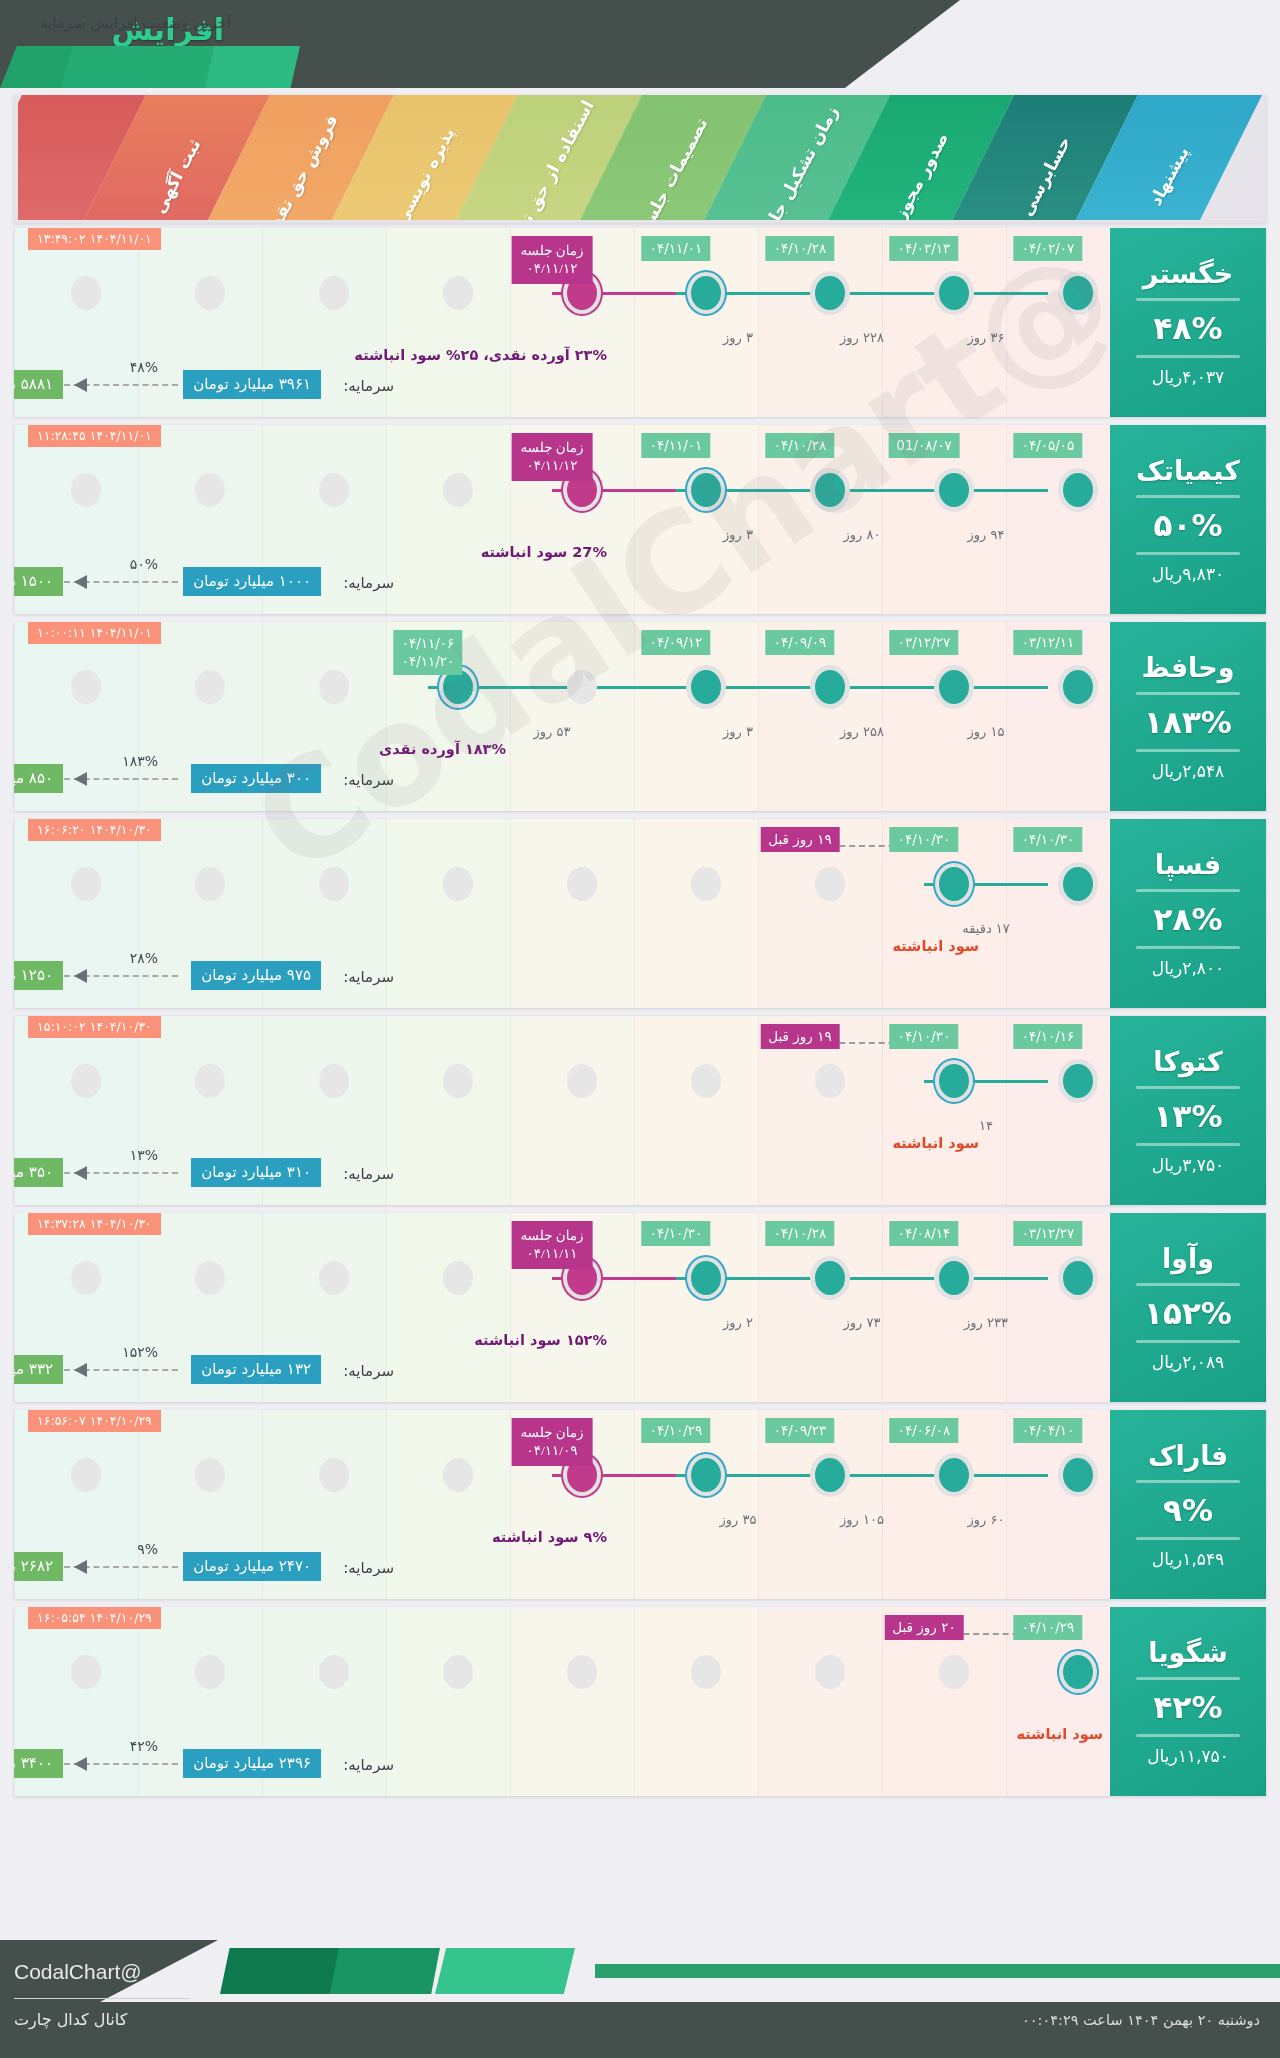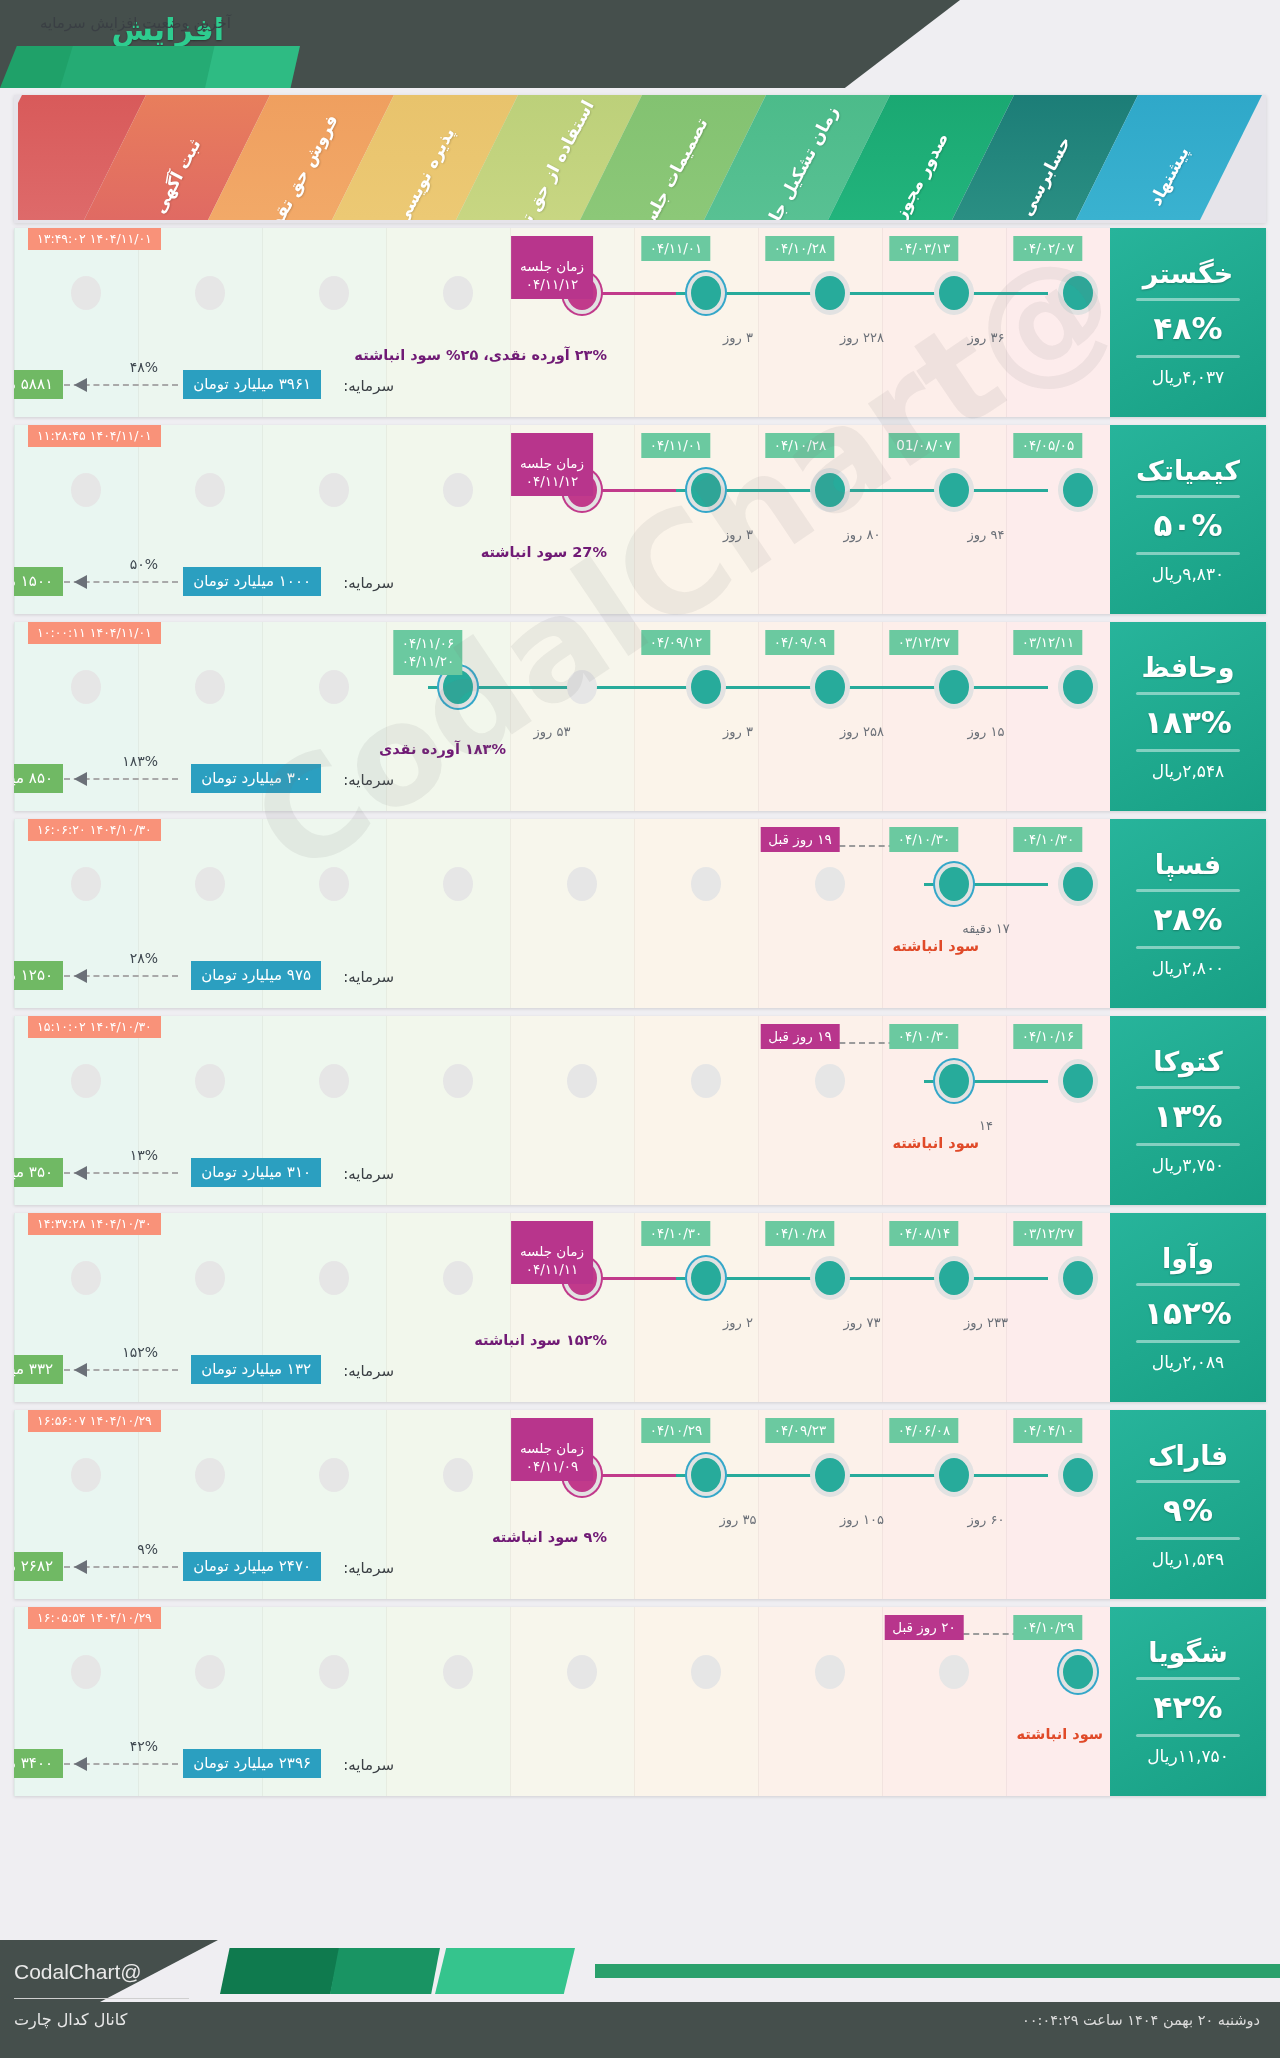--- a/index.html
+++ b/index.html
@@ -113,21 +113,21 @@
   }
   .node-dot.filled-green { background: #27ab9b; box-shadow: 0 0 0 5px #e2e2e2; }
   .node-dot.ring-blue    { background: #27ab9b; box-shadow: 0 0 0 4px #e2e2e2, 0 0 0 6px #34a7c9; }
   .node-dot.ring-pink    { background: #c13a8b; box-shadow: 0 0 0 4px #e2e2e2, 0 0 0 6px #c13a8b; }
 
   .date-chip {
     position: absolute; bottom: 41px; left: 50%; transform: translateX(-50%);
     background: #6bc9a0; color: #fff; font-size: 13.5px;
     padding: 4px 8px 5px; white-space: nowrap; text-align: center;
   }
-  .date-chip.meeting { background: #b8358c; line-height: 1.35; padding: 21px 9px 6px; }
+  .date-chip.meeting { background: #b8358c; line-height: 1.35; padding: 6px 9px 6px; font-family: Liberation Serif, serif; }
   .date-chip.dual { line-height: 1.35; }
   .date-chip.ago { background: #b8358c; }
 
   .seg {
     position: absolute; top: 64px; height: 3px; background: #27ab9b;
   }
   .seg.pinkline { background: #c13a8b; }
   .seg.dashed { background: none; border-top: 2px dashed #9b9b9b; height: 0; }
   .seg-label {
     position: absolute; top: 38px; left: 50%; transform: translateX(-50%);

